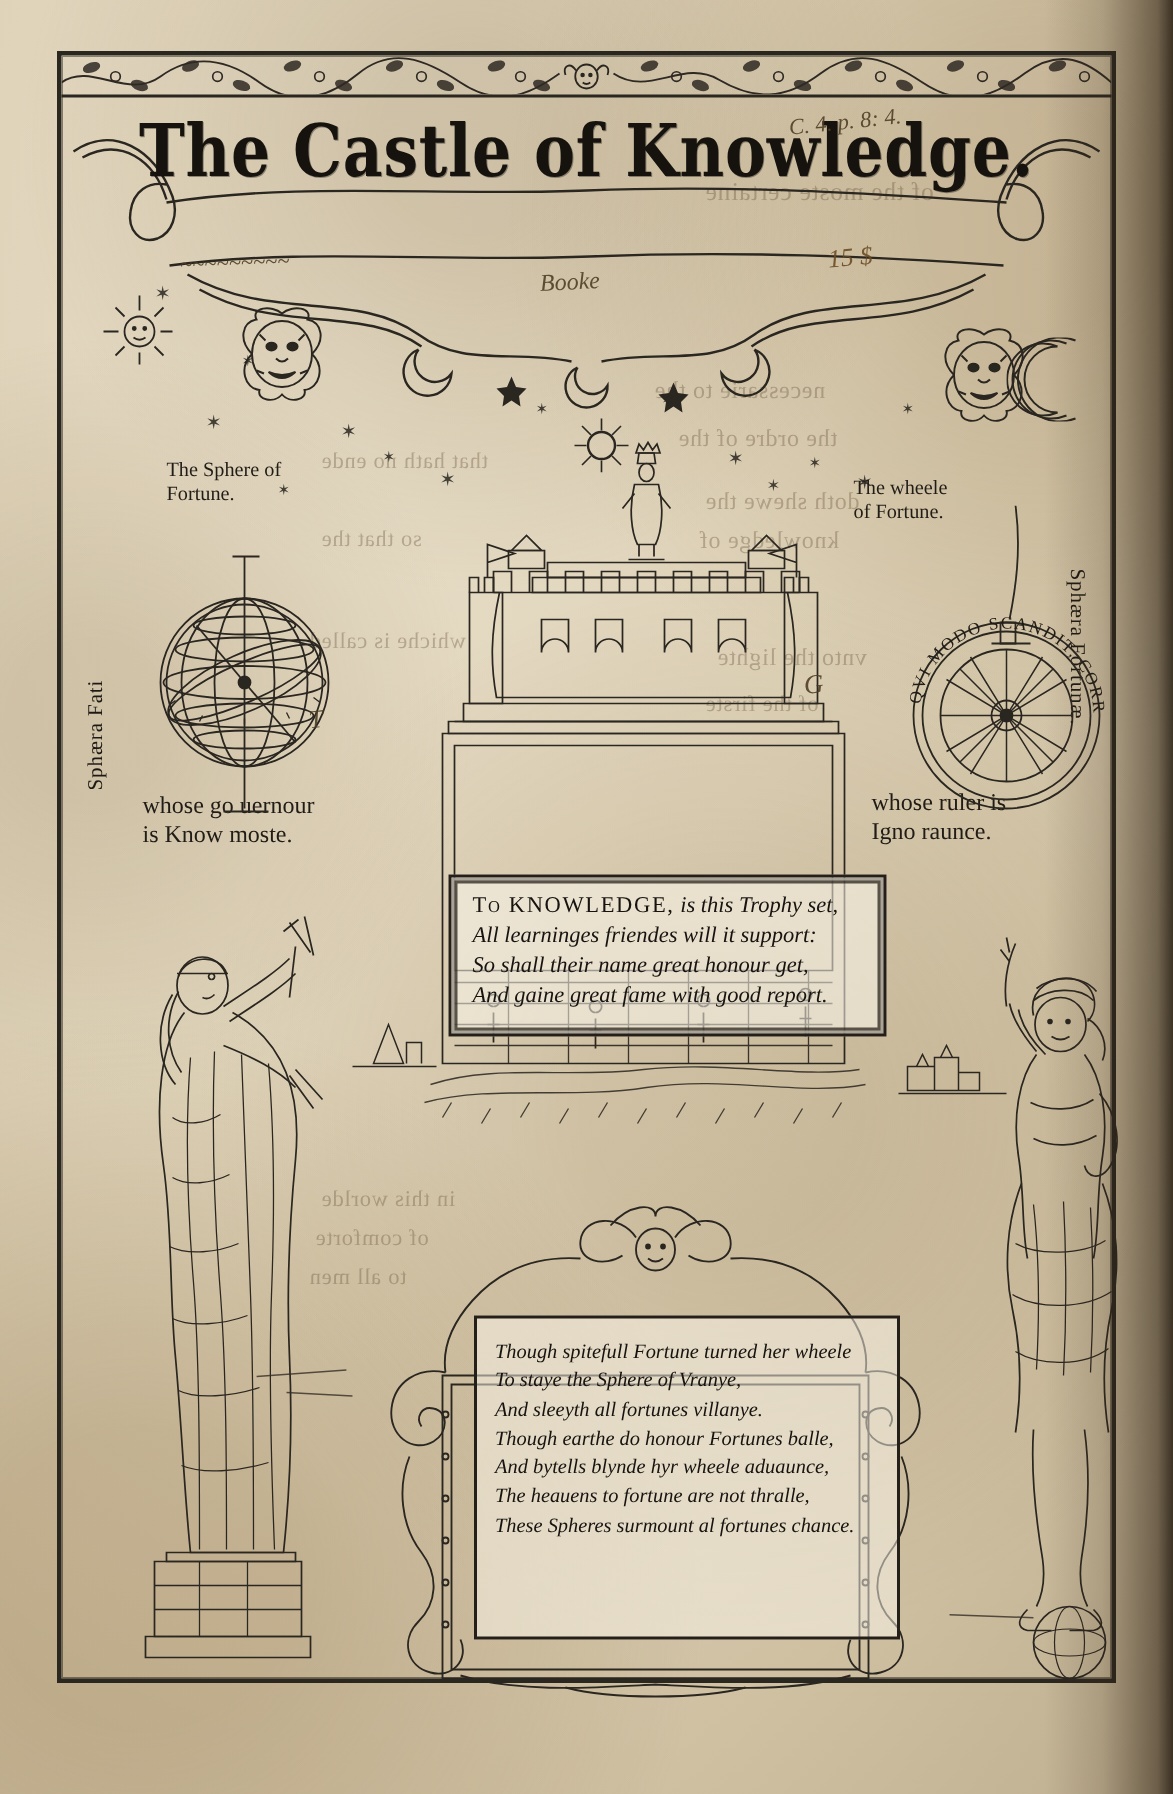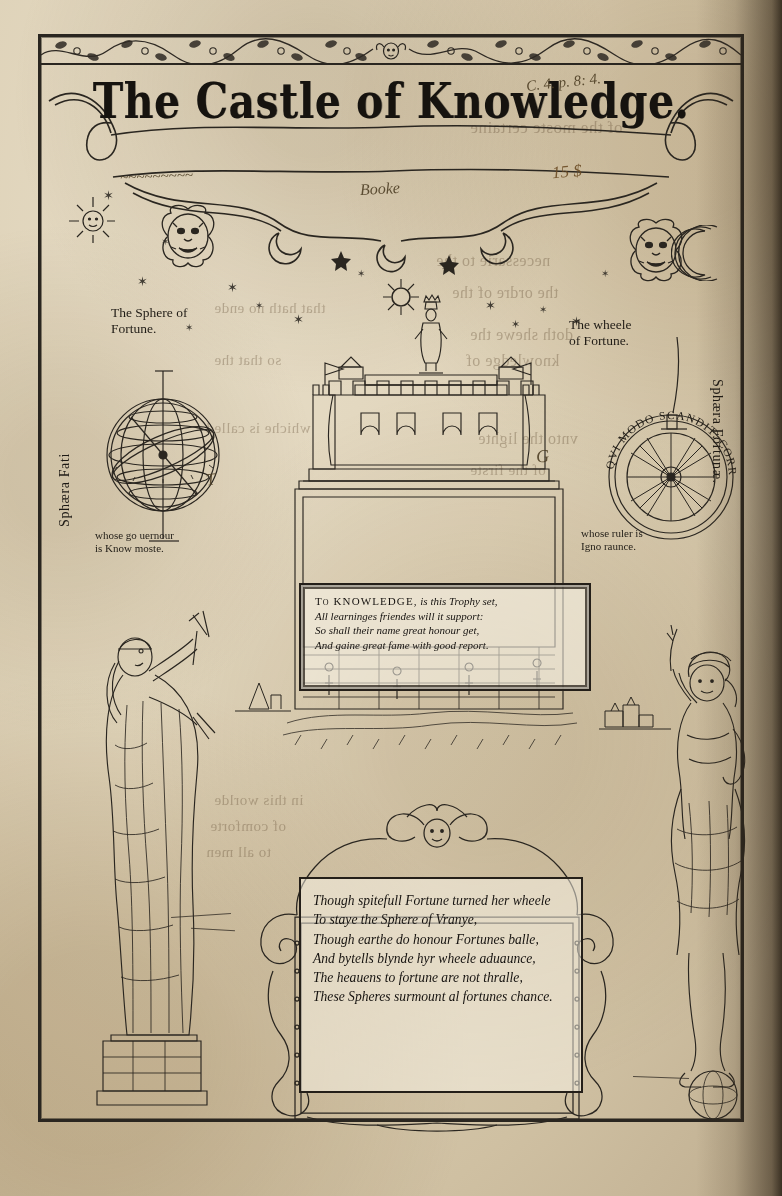--- a/index.html
+++ b/index.html
@@ -119,56 +119,56 @@
   }
 
   
   .plate-label {
     position: absolute;
     font-family: "Liberation Serif", serif;
     font-size: 13.5px;
     color: #201c16;
     line-height: 1.18;
   }
-  .plate-label.small { font-size: 11px; }
+  .plate-label.small { font-size: 16px; }
   .vertlabel {
     position: absolute;
     font-family: "Liberation Serif", serif;
     font-size: 14px;
     color: #1d1914;
     writing-mode: vertical-rl;
     letter-spacing: 0.6px;
   }
   .vertlabel.flip { transform: rotate(180deg); }
 
   
   .tablet {
     position: absolute;
     border: 2px solid #241f19;
     background: rgba(252,248,236,0.55);
     box-shadow: inset 0 0 0 2px rgba(250,246,234,0.5), inset 0 0 0 4px rgba(40,34,26,0.75);
   }
   .verse {
     font-family: "Liberation Serif", serif;
     color: #161310;
-    font-size: 11px;
+    font-size: 15px;
     line-height: 1.34;
     font-style: italic;
   }
   .verse .sc { font-variant: small-caps; font-style: normal; letter-spacing: 1.1px; }
 
   #tablet-top {
     left: 258px; top: 546px;
     width: 288px; height: 104px;
   }
   #tablet-top .verse { padding: 9px 10px 0 14px; }
 
   #cartouche {
     position: absolute;
-    left: 212px; top: 768px;
+    left: 229px; top: 768px;
     width: 368px; height: 320px;
   }
   #tablet-bottom {
     position: absolute;
     left: 46px; top: 72px;
     width: 280px; height: 212px;
     border: 2px solid #241f19;
     background: rgba(252,248,236,0.5);
   }
   #tablet-bottom .verse { padding: 12px 8px 0 12px; font-size: 13.6px; line-height: 1.42; }
@@ -588,20 +588,21 @@
             <circle cx="340" cy="302" r="2"></circle>
         </g>
       </g>
     </svg>
 
     <div id="cartouche">
       <div id="tablet-bottom">
         <div class="verse">
           <div>Though spitefull Fortune turned her wheele</div>
           <div>To staye the Sphere of Vranye,</div>
+          <div>And sleeyth all fortunes villanye.</div>
           <div>Though earthe do honour Fortunes balle,</div>
           <div>And bytells blynde hyr wheele aduaunce,</div>
           <div>The heauens to fortune are not thralle,</div>
           <div>These Spheres surmount al fortunes chance.</div>
         </div>
       </div>
     </div>
 
     <svg class="figure" id="fig-left" viewBox="0 0 150 510">
       <g stroke="#2a2620" stroke-width="1.15" fill="none">

